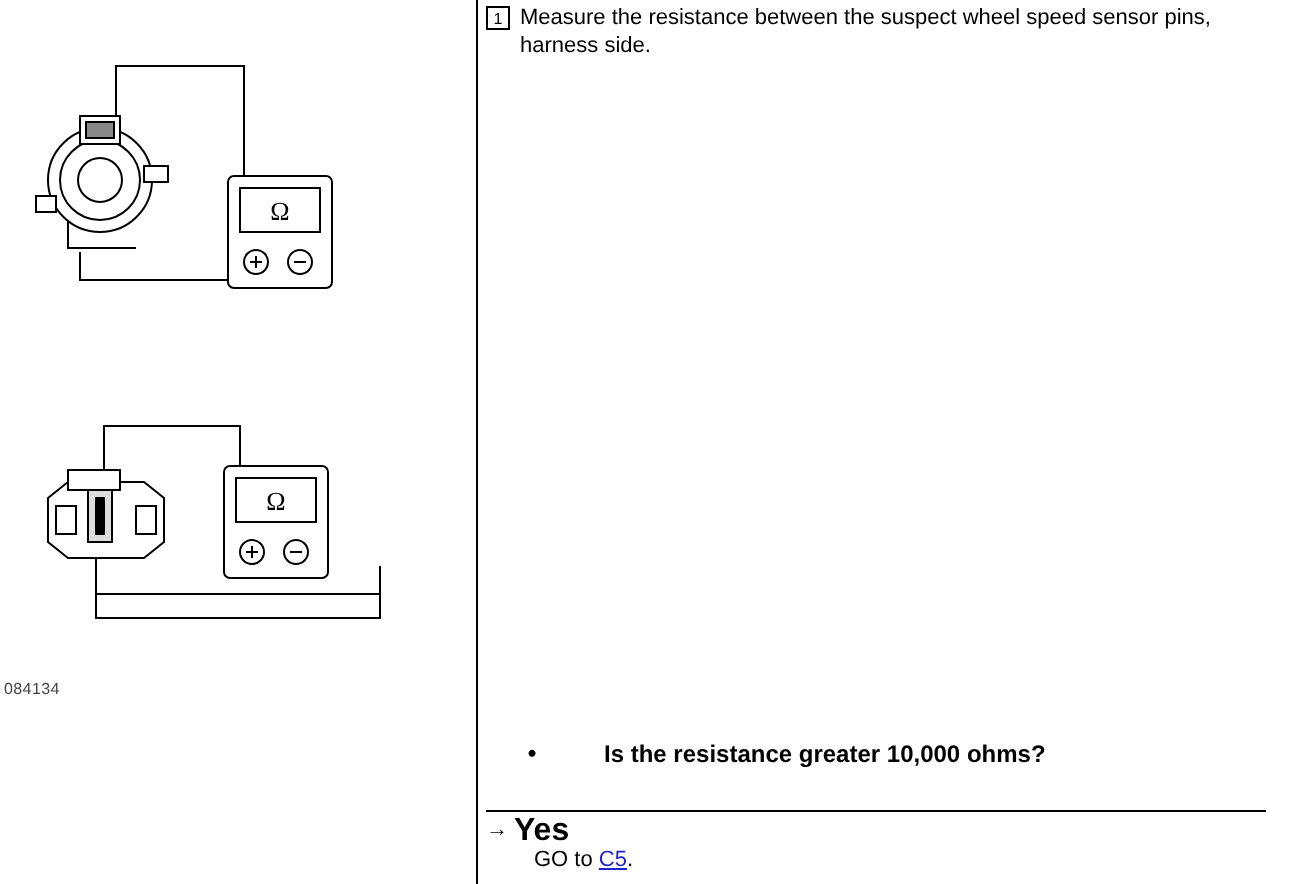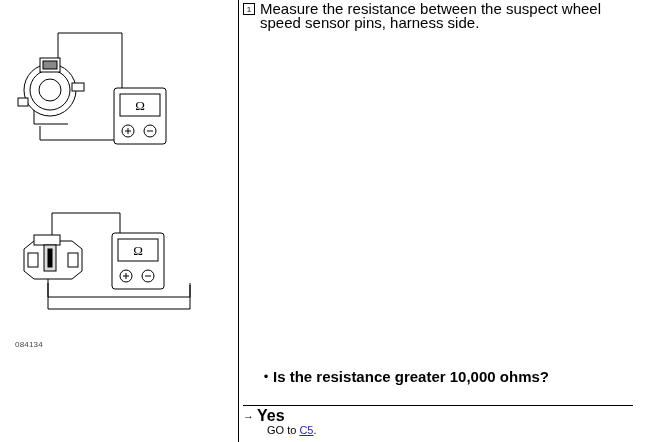--- a/index.html
+++ b/index.html
@@ -42,21 +42,21 @@
 
   .fig {
     position: absolute;
   }
   .fig svg {
     display: block;
   }
 
   .fig-id {
     position: absolute;
-    left: 15px;
+    left: 2px;
     top: 340px;
     font-family: "Liberation Sans", sans-serif;
     font-size: 8px;
     color: #444444;
     letter-spacing: 0.2px;
   }
 
   
   .right-panel {
     position: absolute;
@@ -83,21 +83,21 @@
     font-size: 8px;
     line-height: 12px;
     text-align: center;
     margin-right: 5px;
     margin-top: 1px;
     background: #ffffff;
     box-sizing: border-box;
   }
   .step-text {
     flex: 1 1 auto;
-    font-size: 15px;
+    font-size: 11px;
     line-height: 14px;
     color: #000000;
   }
 
   .question-block {
     position: absolute;
     left: 20px;
     top: 370px;
     width: 380px;
   }
@@ -109,22 +109,23 @@
     flex: 0 0 auto;
     width: 14px;
     font-size: 13px;
     line-height: 14px;
     text-align: center;
     color: #000000;
   }
   .question-text {
     flex: 1 1 auto;
     font-weight: bold;
-    font-size: 15px;
-    line-height: 14px;
+    font-size: 12px;
+    line-height: 14px;
+    margin-left: 29px;
   }
 
   .answer-block {
     position: absolute;
     left: 4px;
     top: 405px;
     width: 390px;
   }
   .answer-rule {
     width: 390px;

